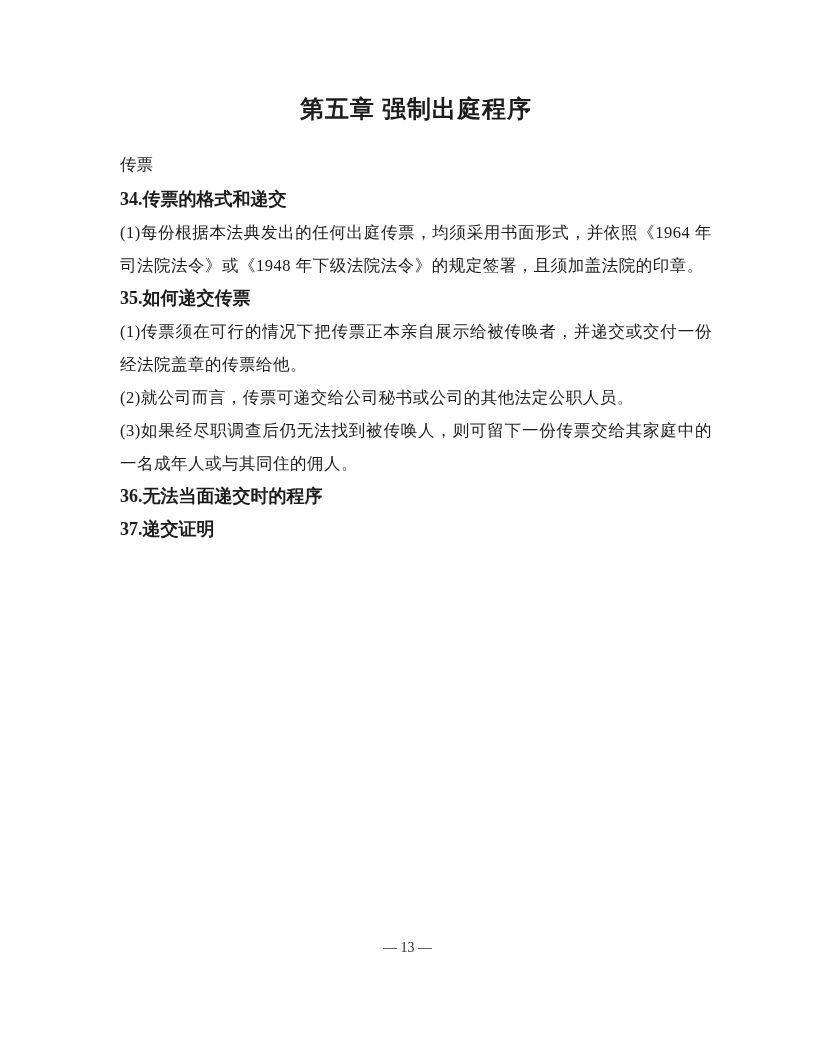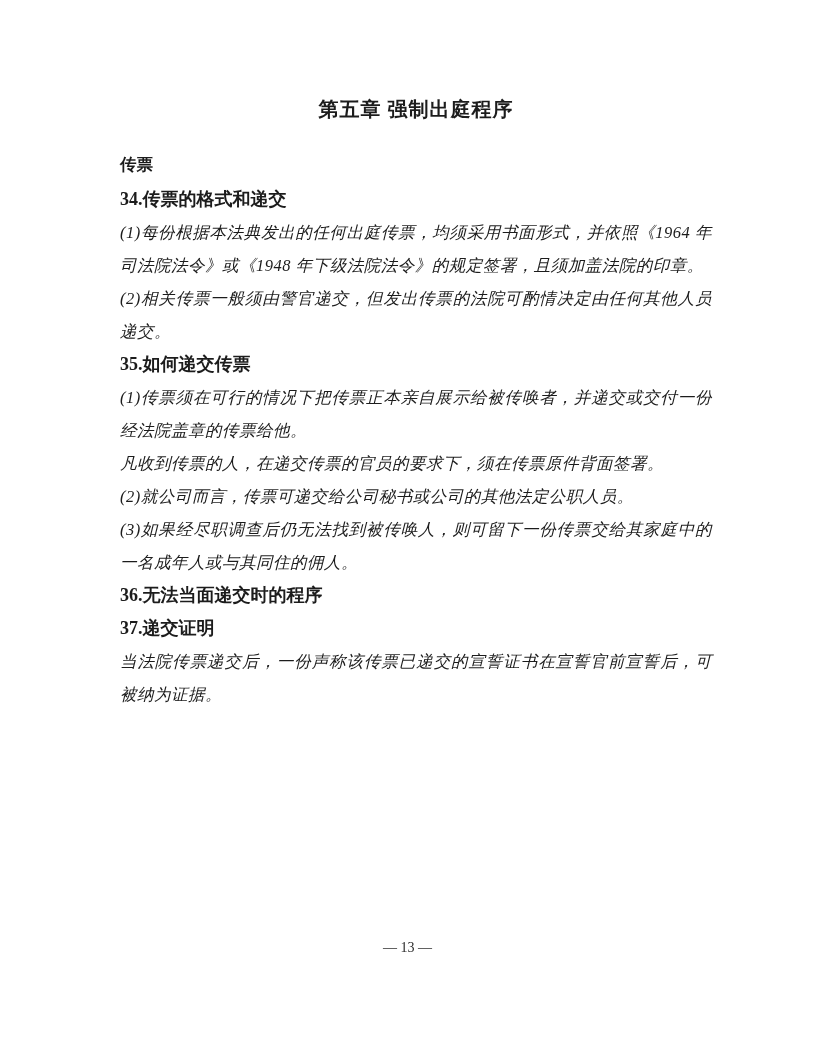--- a/index.html
+++ b/index.html
@@ -13,45 +13,44 @@
   }
   .page {
     position: relative;
     width: 815px;
     height: 1055px;
     background: #ffffff;
     padding: 92px 103px 0 120px;
   }
   .doc-title {
     text-align: center;
-    font-size: 20px;
+    font-size: 24px;
     font-weight: bold;
     line-height: 34px;
     letter-spacing: 1px;
   }
   .doc-subtitle {
     margin: 22px 0 2px 0;
     font-size: 16.5px;
-    font-weight: bold;
+    font-weight: normal;
     line-height: 33px;
   }
   .section { margin-top: 0; }
   .section + .section { }
   .section-heading {
     font-size: 18px;
     font-weight: bold;
     line-height: 33px;
   }
   .para {
     font-size: 16.5px;
     line-height: 33px;
     text-align: justify;
     text-align-last: left;
     letter-spacing: 0.5px;
-    font-style: italic;
   }
   .page-footer {
     position: absolute;
     top: 938px;
     left: 0;
     width: 815px;
     text-align: center;
     font-size: 14px;
     line-height: 20px;
     color: #2a2a2a;
@@ -62,35 +61,32 @@
 
 <div class="page">
 
   <div class="doc-title">第五章 强制出庭程序</div>
 
   <div class="doc-subtitle">传票</div>
 
   <div class="section">
     <div class="section-heading">34.传票的格式和递交</div>
     <div class="para">(1)每份根据本法典发出的任何出庭传票，均须采用书面形式，并依照《1964 年司法院法令》或《1948 年下级法院法令》的规定签署，且须加盖法院的印章。</div>
-    <div class="para">(2)相关传票一般须由警官递交，但发出传票的法院可酌情决定由任何其他人员递交。</div>
   </div>
 
   <div class="section">
     <div class="section-heading">35.如何递交传票</div>
     <div class="para">(1)传票须在可行的情况下把传票正本亲自展示给被传唤者，并递交或交付一份经法院盖章的传票给他。</div>
-    <div class="para">凡收到传票的人，在递交传票的官员的要求下，须在传票原件背面签署。</div>
     <div class="para">(2)就公司而言，传票可递交给公司秘书或公司的其他法定公职人员。</div>
     <div class="para">(3)如果经尽职调查后仍无法找到被传唤人，则可留下一份传票交给其家庭中的一名成年人或与其同住的佣人。</div>
   </div>
 
   <div class="section">
     <div class="section-heading">36.无法当面递交时的程序</div>
   </div>
 
   <div class="section">
     <div class="section-heading">37.递交证明</div>
-    <div class="para">当法院传票递交后，一份声称该传票已递交的宣誓证书在宣誓官前宣誓后，可被纳为证据。</div>
   </div>
 
   <div class="page-footer">— 13 —</div>
 
 </div>
 
 </body></html>

